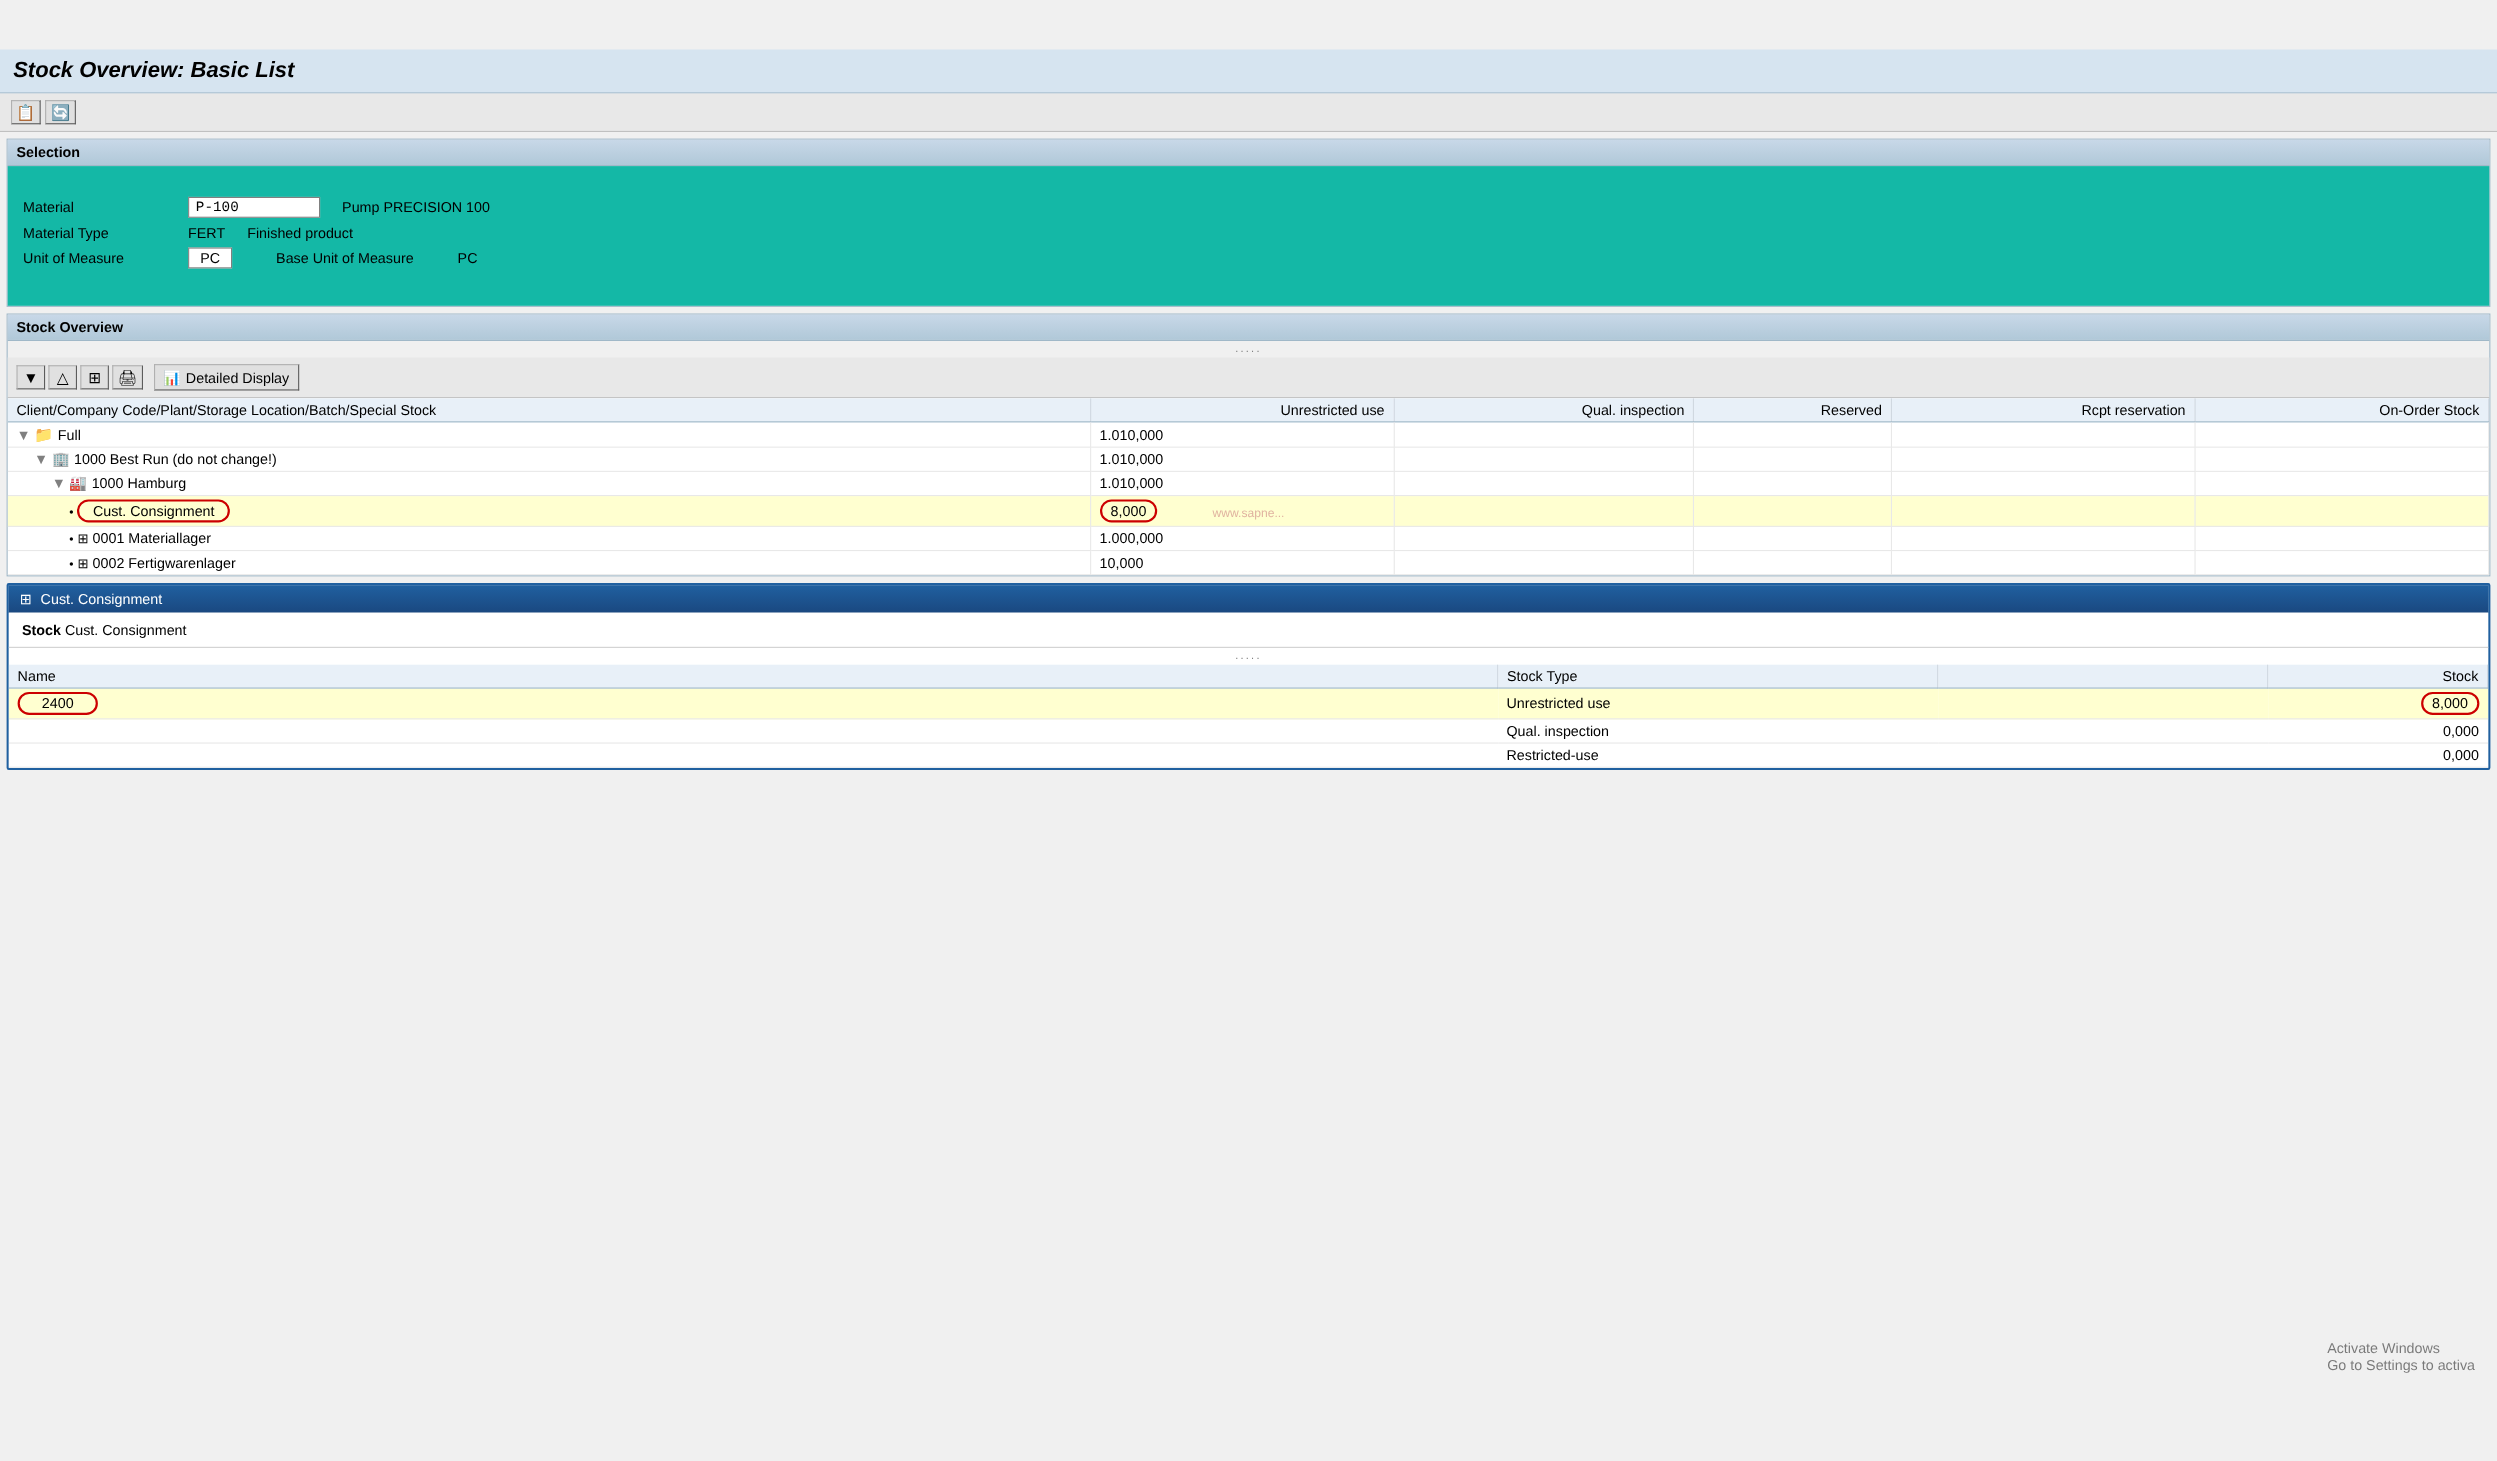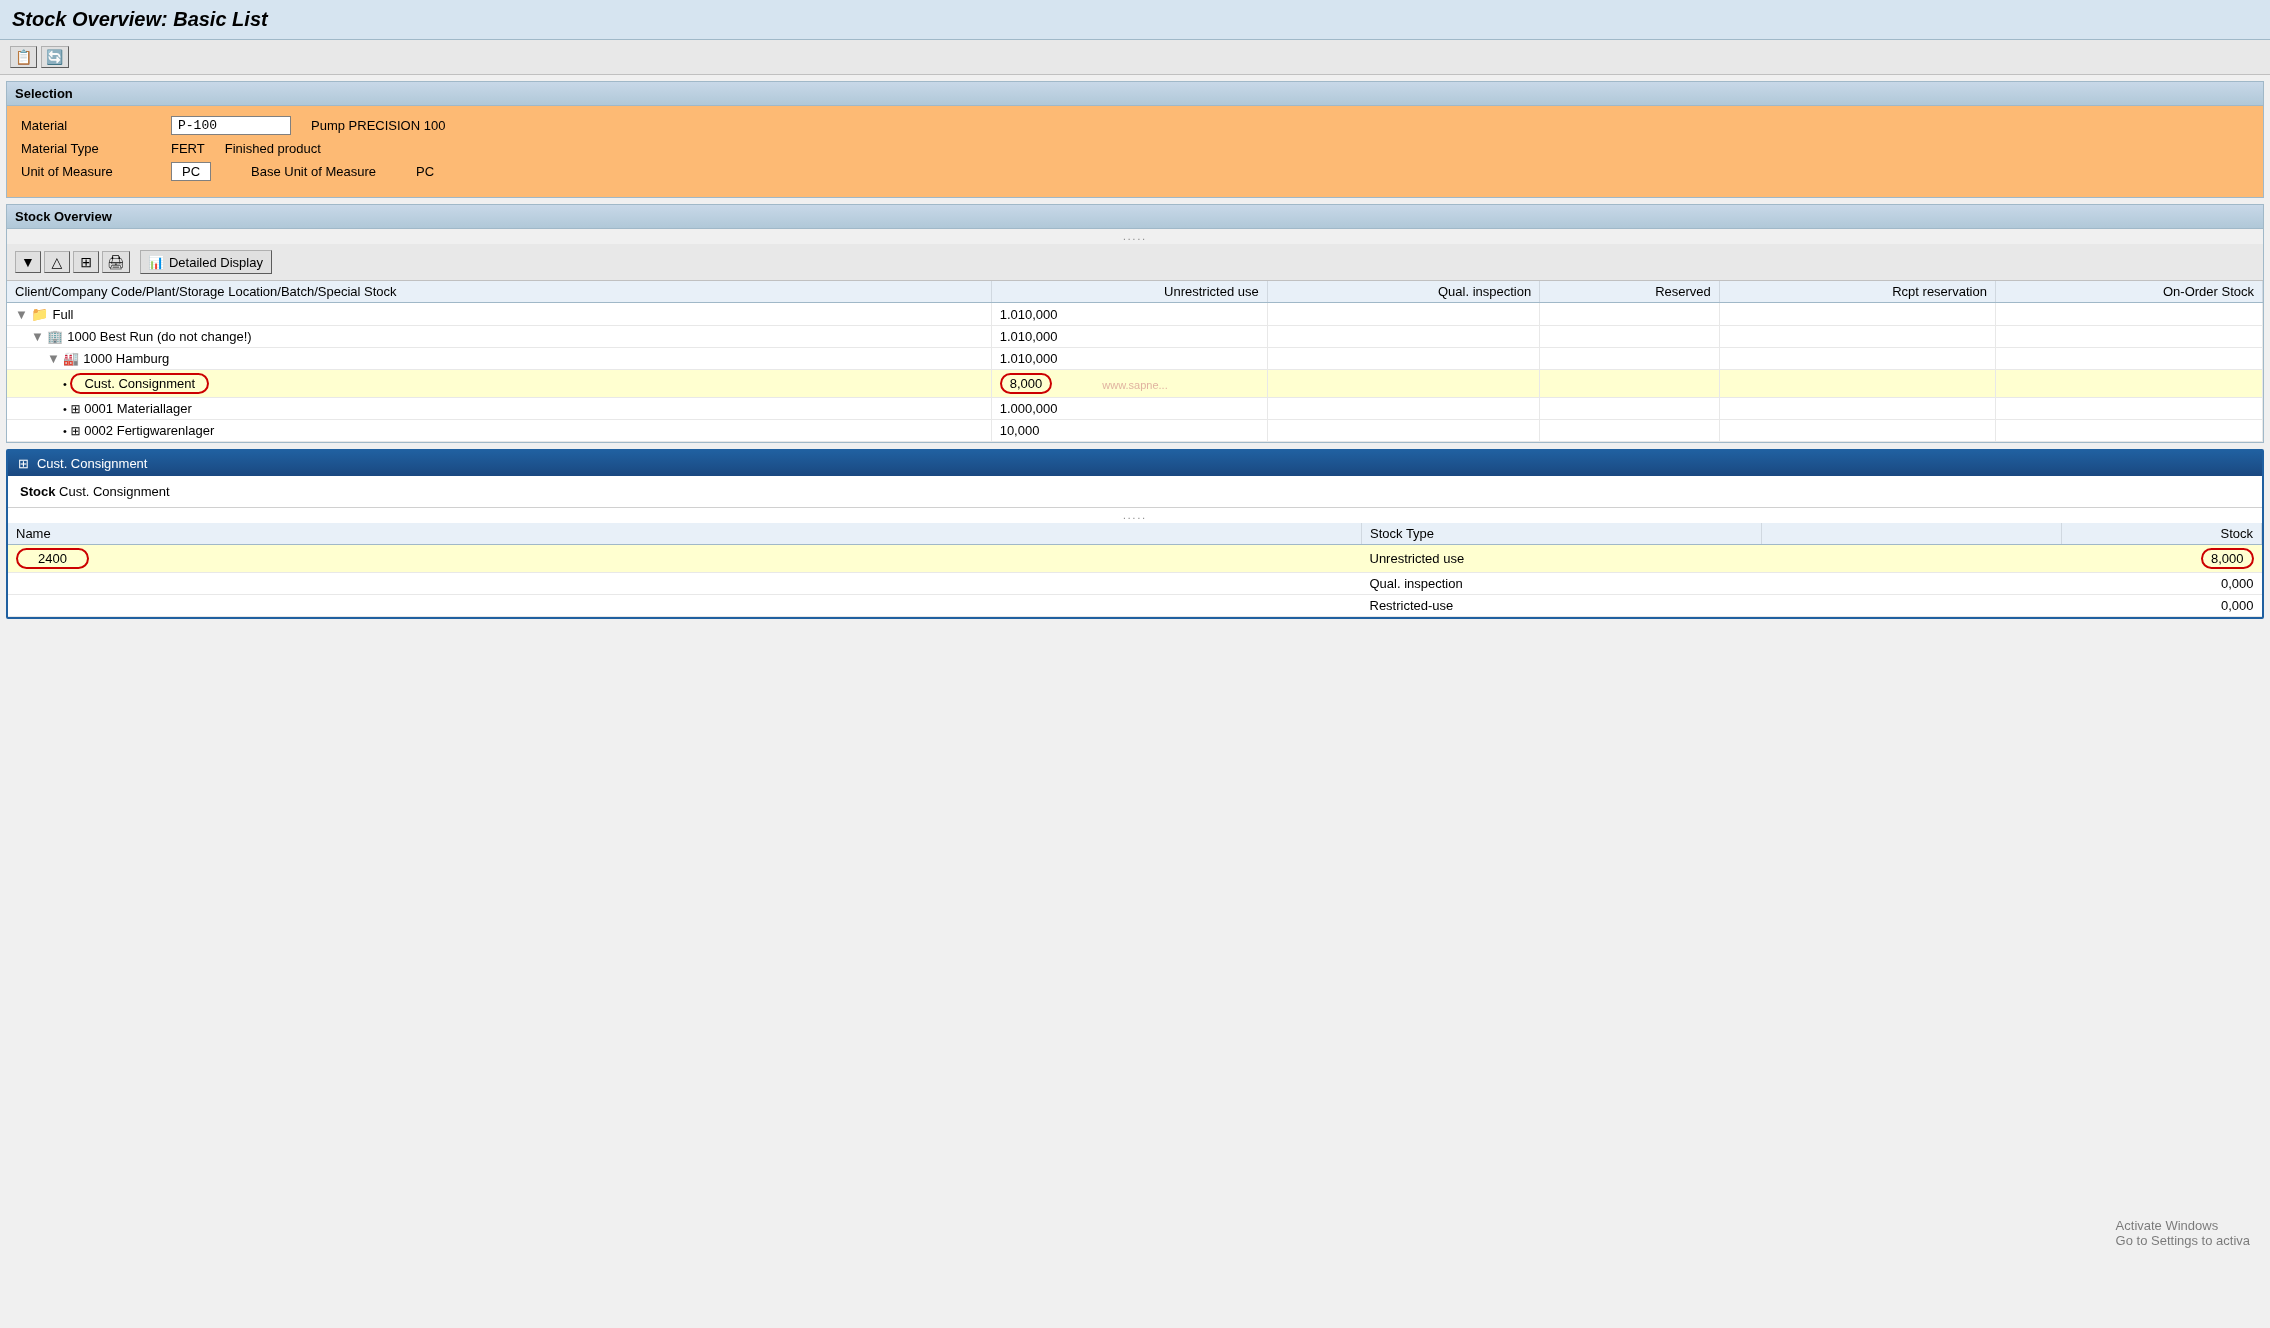--- a/index.html
+++ b/index.html
@@ -8,20 +8,21 @@
       font-size: 13px;
       background: #f0f0f0;
       color: #000;
     }
 
     
     .title-bar {
       background: #d6e4f0;
       padding: 8px 12px;
       border-bottom: 1px solid #a0b8c8;
+      margin-top: 45px;
     }
     .title-bar h1 {
       font-size: 20px;
       font-weight: bold;
       font-style: italic;
     }
 
     
     .toolbar {
       background: #e8e8e8;
@@ -38,22 +39,22 @@
       border: 1px solid #a0b8c8;
     }
     .section-header {
       background: linear-gradient(to bottom, #c8d8e8, #b0c8d8);
       padding: 4px 8px;
       font-weight: bold;
       font-size: 13px;
       border-bottom: 1px solid #a0b8c8;
     }
     .section-body {
-      background: #fdba74;
-      padding: 10px 14px;
+      background: #14b8a6;
+      padding: 28px 14px;
     }
 
     
     .field-row {
       display: flex;
       align-items: center;
       margin-bottom: 6px;
     }
     .field-label {
       width: 150px;

